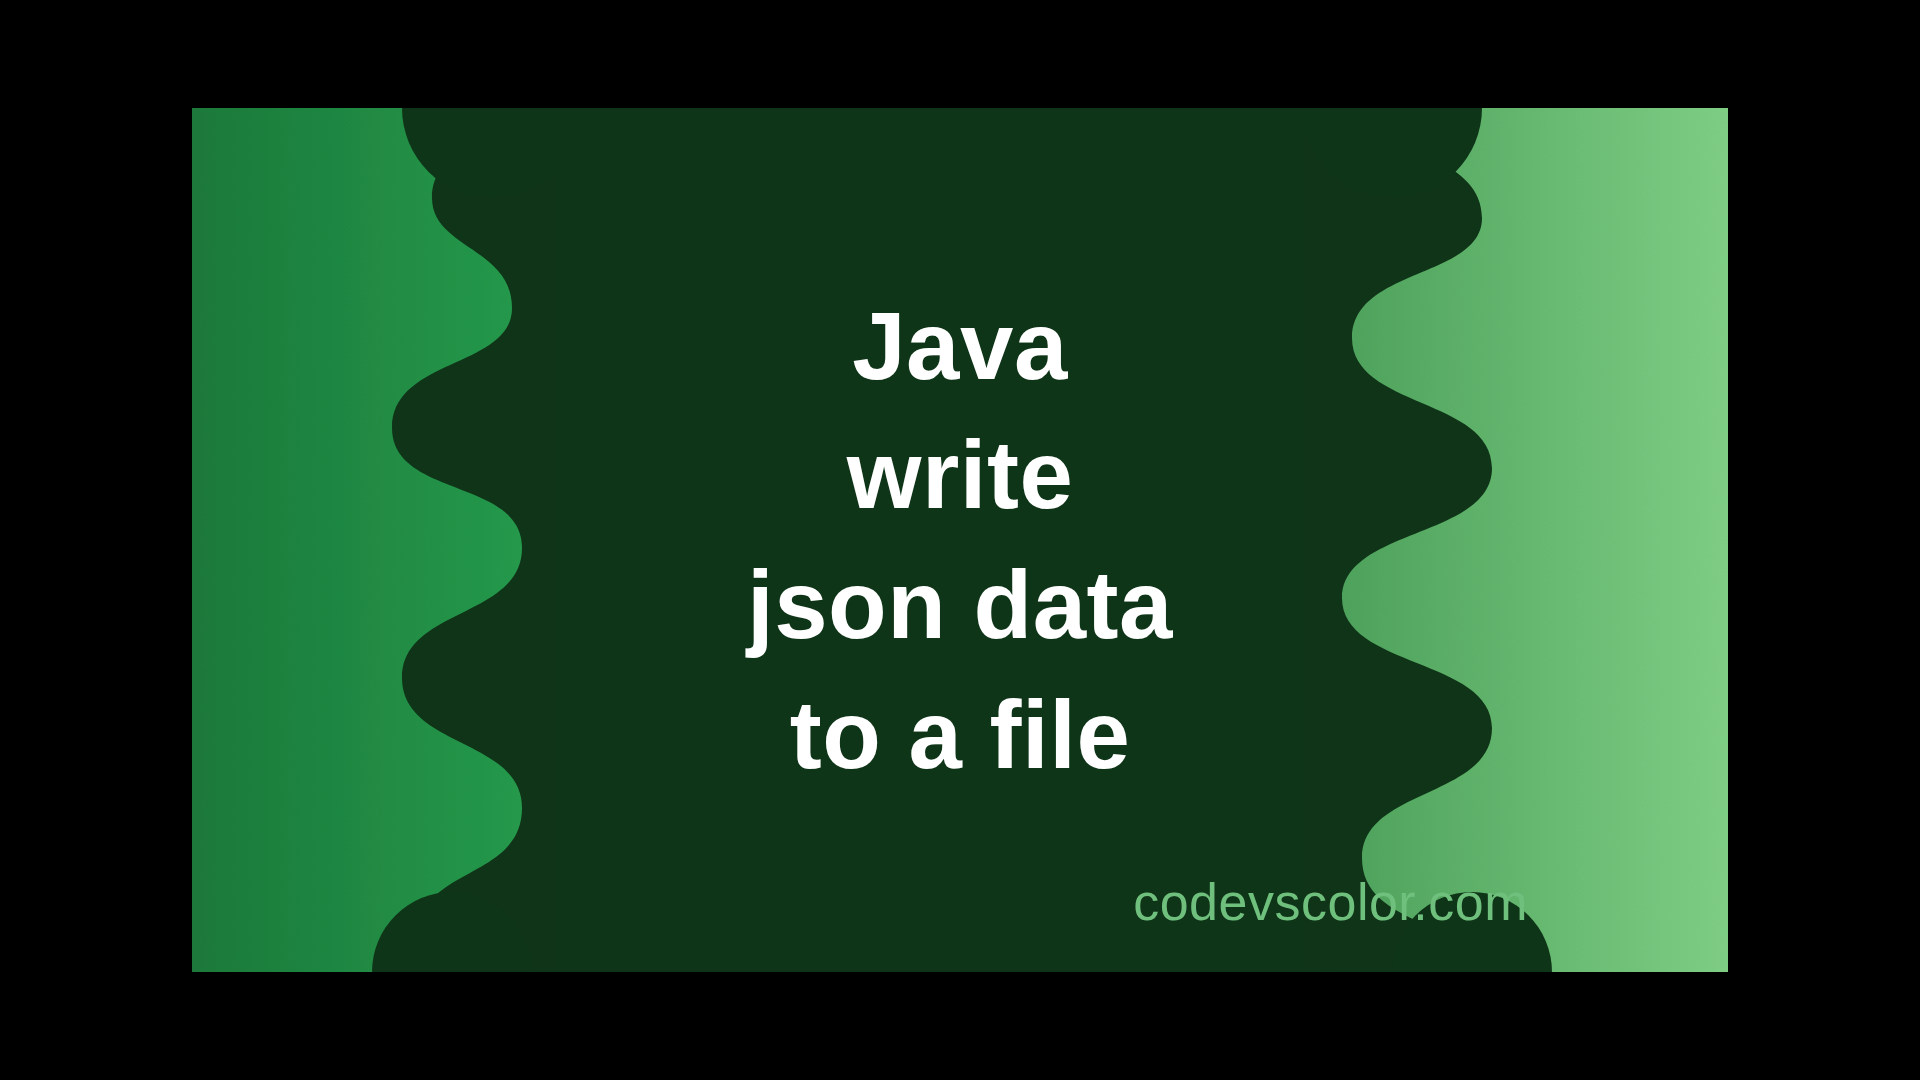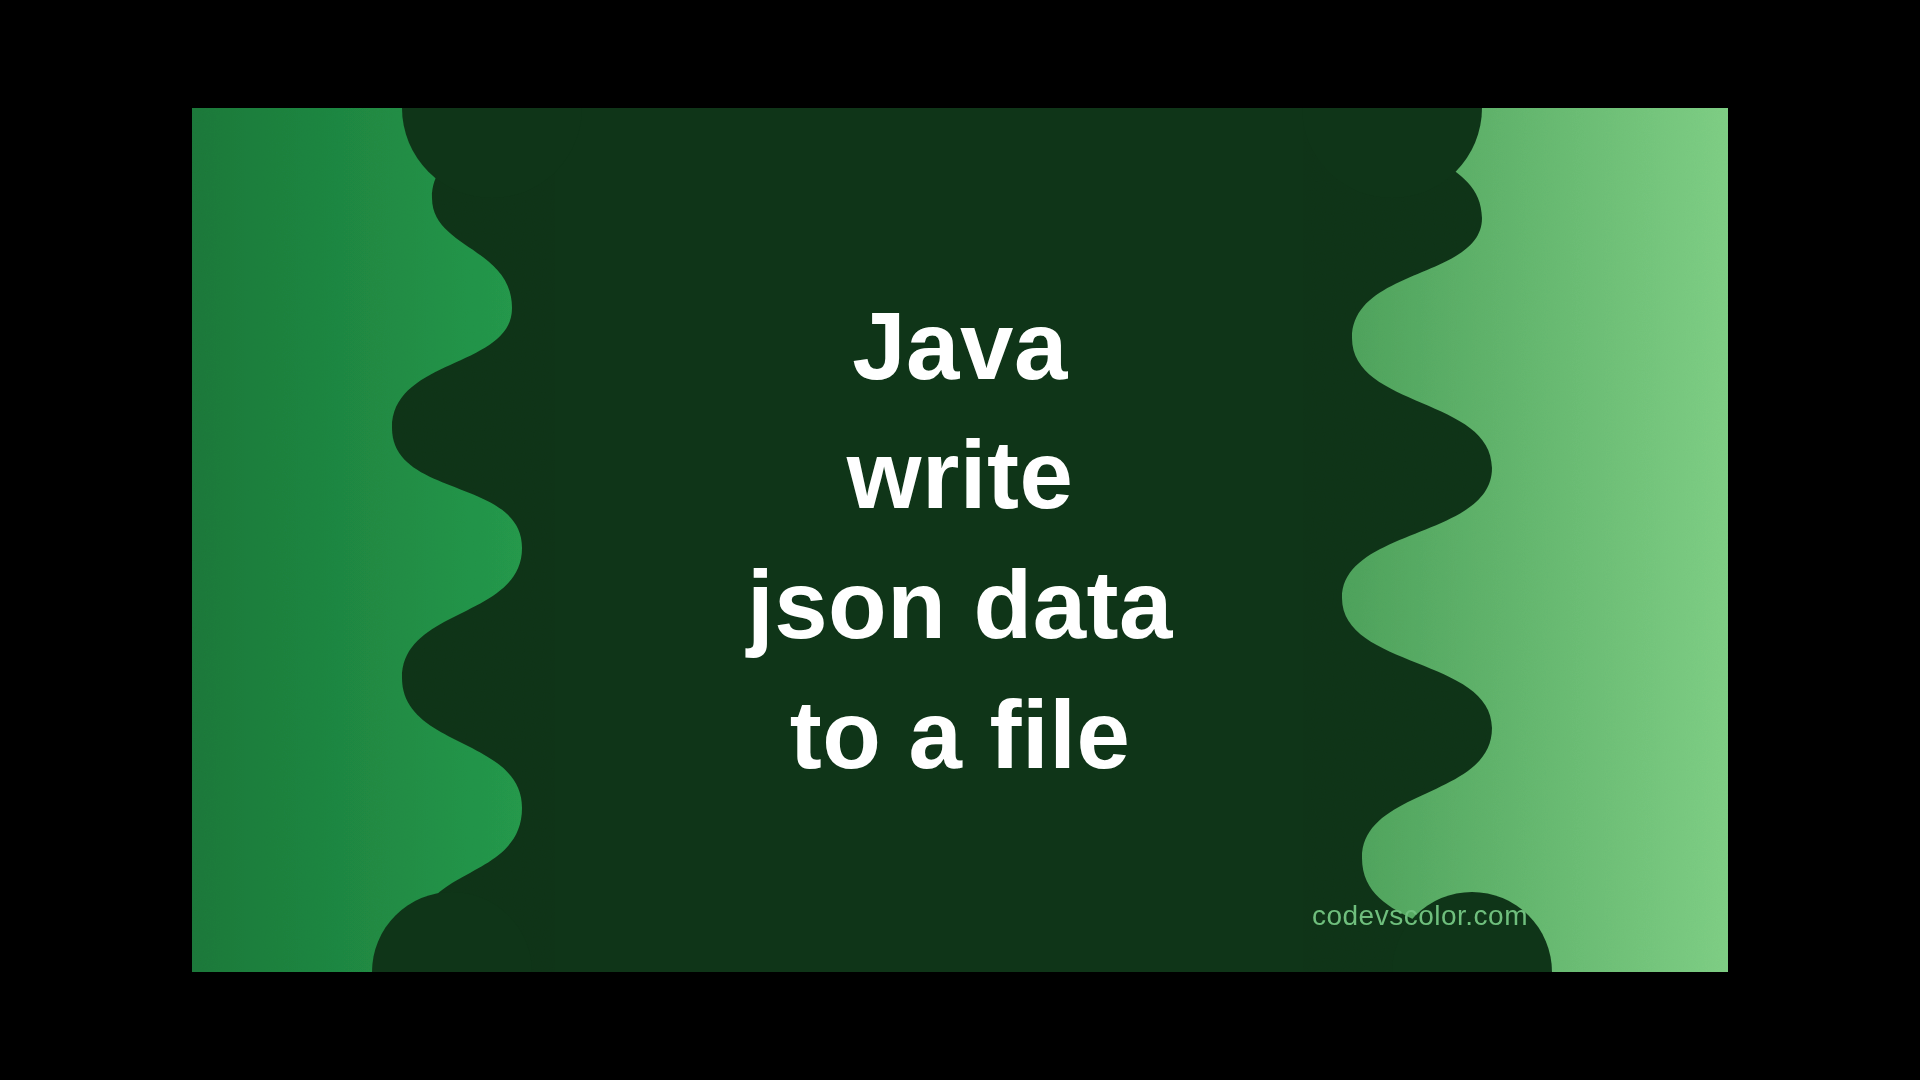--- a/index.html
+++ b/index.html
@@ -43,21 +43,21 @@
     line-height: 1.35;
     text-align: center;
     letter-spacing: 0.5px;
     white-space: pre-line;
   }
   .attribution {
     position: absolute;
     right: 200px;
     bottom: 40px;
     color: #6fbf7d;
-    font-size: 28px;
+    font-size: 52px;
     font-weight: 500;
     letter-spacing: 0.5px;
   }
 </style>
 </head>
 <body>
 
 <div class="stage">
 
   <svg class="bg-svg" viewBox="0 0 1536 864" preserveAspectRatio="none" aria-hidden="true">

